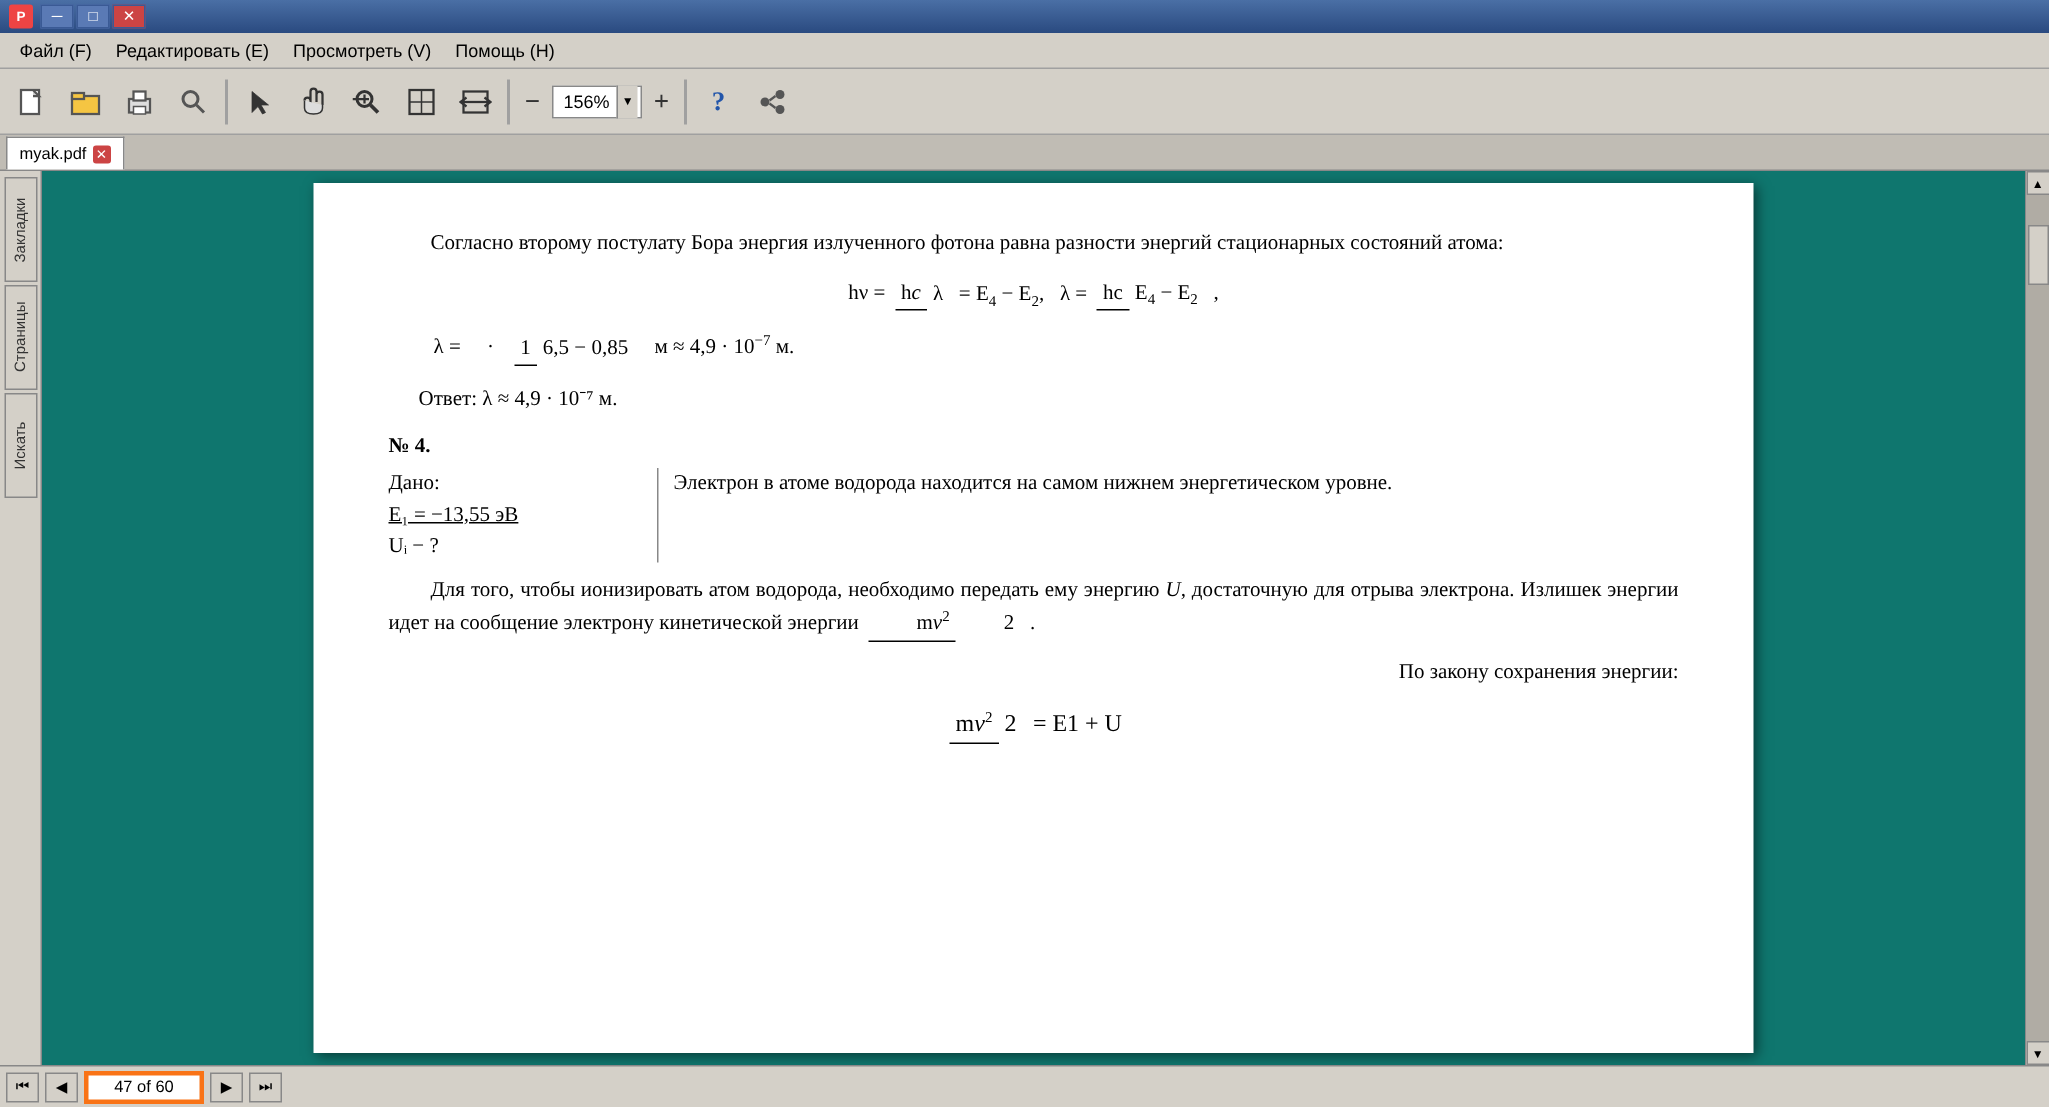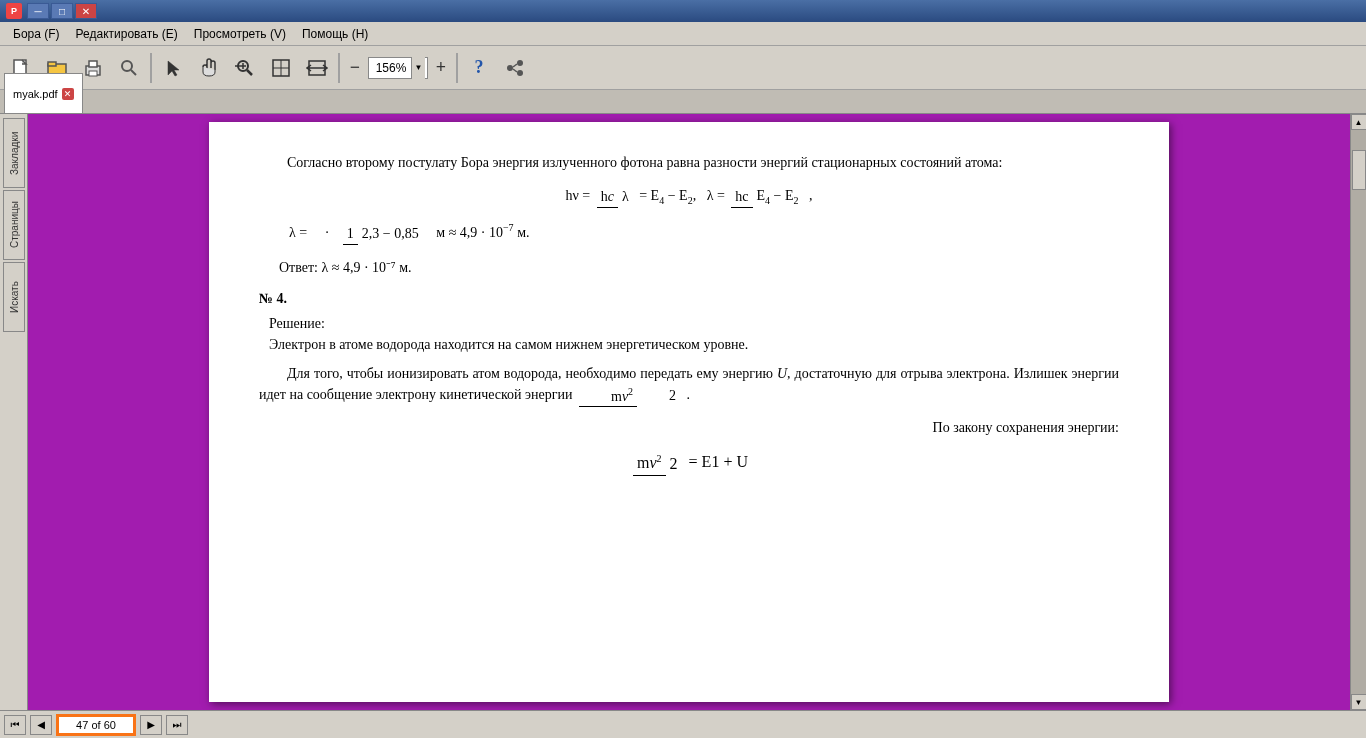--- a/index.html
+++ b/index.html
@@ -78,21 +78,21 @@
     
     #tabbar {
       height: 24px;
       background: #c0bcb4;
       display: flex;
       align-items: flex-end;
       padding-left: 4px;
       border-bottom: 1px solid #888;
     }
     .tab {
-      height: 40px;
+      height: 22px;
       background: #d4d0c8;
       border: 1px solid #888;
       border-bottom: none;
       padding: 0 8px;
       display: flex; align-items: center;
       font-family: Arial; font-size: 11px;
       cursor: pointer;
       gap: 4px;
     }
     .tab.active { background: white; }
@@ -127,21 +127,21 @@
       text-orientation: mixed;
       transform: rotate(180deg);
       font-family: Arial; font-size: 10px;
       color: #333;
     }
 
     
     #pdf-container {
       flex: 1;
       overflow: hidden;
-      background: #a21caf;
+      background: #0f766e;
       display: flex;
       justify-content: center;
       padding: 8px;
     }
     #pdf-page {
       background: white;
       width: 960px;
       height: 100%;
       overflow: hidden;
       box-shadow: 2px 2px 8px rgba(0,0,0,0.5);
@@ -211,21 +211,21 @@
 <div id="titlebar">
   <div id="titlebar-icon">P</div>
   <div id="titlebar-controls">
     <div class="title-btn">─</div>
     <div class="title-btn">□</div>
     <div class="title-btn close">✕</div>
   </div>
 </div>
 
 <div id="menubar">
-  <div class="menu-item">Бора (F)</div>
+  <div class="menu-item">Файл (F)</div>
   <div class="menu-item">Редактировать (Е)</div>
   <div class="menu-item">Просмотреть (V)</div>
   <div class="menu-item">Помощь (Н)</div>
 </div>
 
 <div id="toolbar">
 
   <div class="tb-btn" title="Новый">
     <svg width="20" height="20" viewBox="0 0 20 20">
         <rect x="3" y="2" width="12" height="16" fill="white" stroke="#555" stroke-width="1.5"></rect>
@@ -342,32 +342,36 @@
           <span class="den">E<sub>4</sub> − E<sub>2</sub></span>
         </span>
         <span> ,</span>
       </div>
 
       <div class="formula" style="text-align:left; padding-left: 30px;">
         λ = &nbsp;
         &nbsp; · &nbsp;
         <span class="big-fraction">
           <span class="num">1</span>
-          <span class="den">2,3 − 0,85</span>
+          <span class="den">6,5 − 0,85</span>
         </span>
         &nbsp; м ≈ 4,9 · 10<sup>−7</sup> м.
       </div>
 
       <div class="answer" style="padding-left: 20px;">Ответ: λ ≈ 4,9 · 10⁻⁷ м.</div>
 
       <div class="problem-header">№ 4.</div>
 
       <div class="given-solution">
+        <div class="given-col">
+          <div>Дано:</div>
+          <div class="underline-text" style="text-decoration:underline;">E₁ = −13,55 эВ</div>
+          <div>Uᵢ − ?</div>
+        </div>
         <div class="solution-col">
-          <div>Решение:</div>
           <div>Электрон в атоме водорода находится на самом нижнем энергетическом уровне.</div>
         </div>
       </div>
 
       <p class="para">
         Для того, чтобы ионизировать атом водорода, необходимо передать ему энергию <i>U</i>, достаточную для отрыва электрона. Излишек энергии идет на сообщение электрону кинетической энергии
         <span class="big-fraction" style="vertical-align:middle;">
           <span class="num">m<i>v</i><sup>2</sup></span>
           <span class="den">2</span>
         </span>

